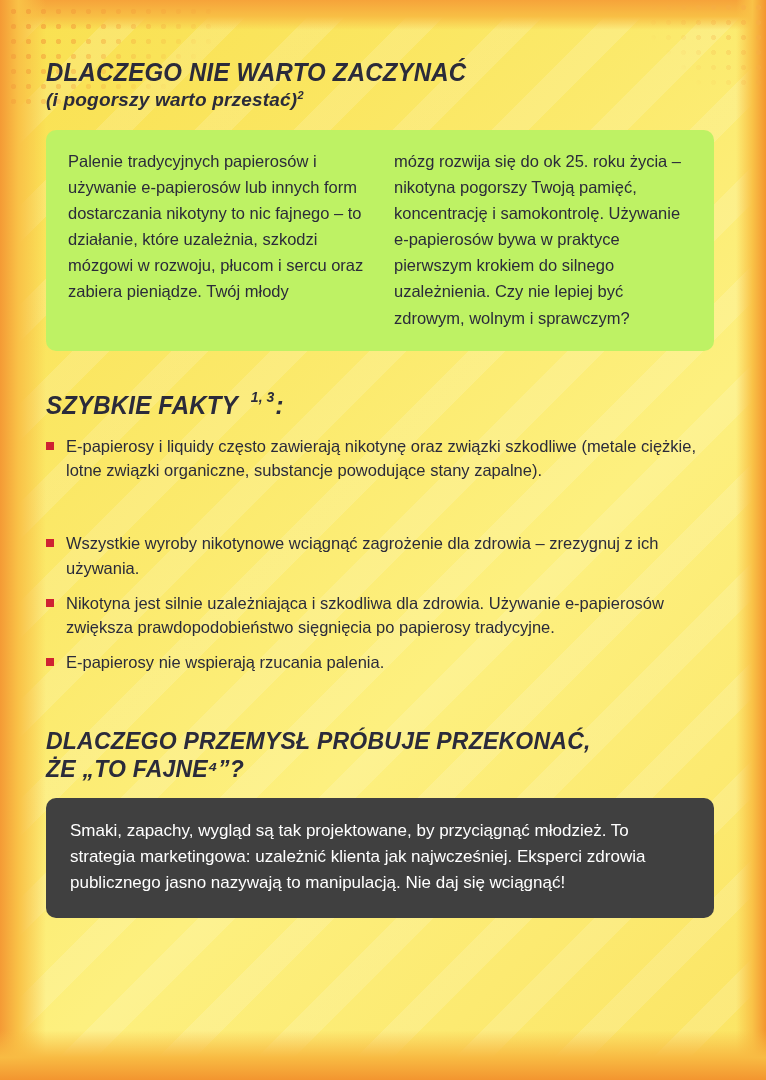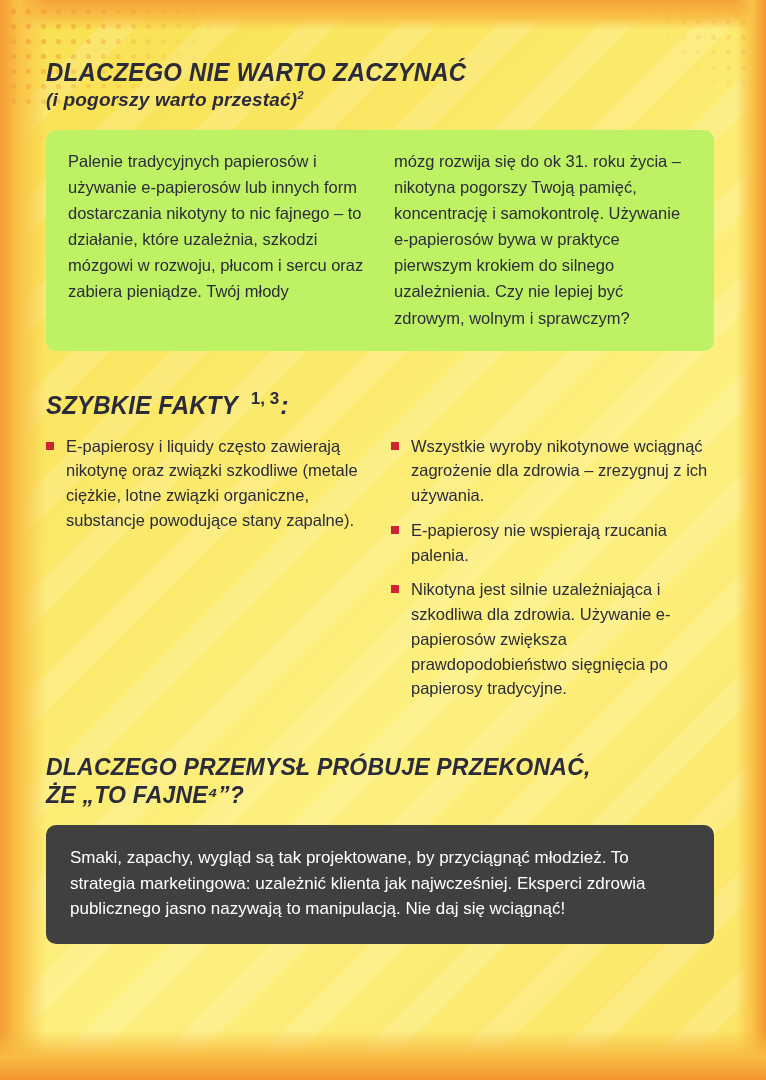--- a/index.html
+++ b/index.html
@@ -132,38 +132,40 @@
     line-height: 1.58;
   }
 
   .section-2 { padding-top: 40px; }
   .facts-head {
     display: flex;
     align-items: flex-start;
   }
   .facts-head .h-main { display: inline-block; }
   .facts-sup {
-    font-size: 17px;
+    font-size: 14px;
     font-weight: bold;
+    font-style: italic;
     color: #2b2b3a;
     margin-left: 5px;
     margin-top: -2px;
   }
   .facts-colon {
     font-size: 25px;
     font-weight: bold;
     font-style: italic;
     color: #2b2b3a;
     margin-left: 1px;
   }
 
   .facts-cols {
     margin-top: 14px;
     display: flex;
-    gap: 22px;
+    gap: 38px;
+    flex-direction: column;
   }
   .facts-col { flex: 1; }
   ul.bullets {
     list-style: none;
     margin: 0;
     padding: 0;
   }
   ul.bullets li {
     position: relative;
     padding-left: 20px;
@@ -213,42 +215,42 @@
 <div class="page">
 
   <div class="section-1">
     <div class="heading h-main">DLACZEGO NIE WARTO ZACZYNAĆ</div>
     <div class="heading h-sub">
       <span>(i pogorszy warto przestać)</span><span class="sup">2</span>
     </div>
 
     <div class="cream-box">
       <div class="cream-col">Palenie tradycyjnych papierosów i używanie e-papierosów lub innych form dostarczania nikotyny to nic fajnego – to działanie, które uzależnia, szkodzi mózgowi w rozwoju, płucom i sercu oraz zabiera pieniądze. Twój młody</div>
-      <div class="cream-col">mózg rozwija się do ok 31. roku życia – nikotyna pogorszy Twoją pamięć, koncentrację i samokontrolę. Używanie e-papierosów bywa w praktyce pierwszym krokiem do silnego uzależnienia. Czy nie lepiej być zdrowym, wolnym i sprawczym?</div>
+      <div class="cream-col">mózg rozwija się do ok 25. roku życia – nikotyna pogorszy Twoją pamięć, koncentrację i samokontrolę. Używanie e-papierosów bywa w praktyce pierwszym krokiem do silnego uzależnienia. Czy nie lepiej być zdrowym, wolnym i sprawczym?</div>
     </div>
   </div>
 
   <div class="section-2">
     <div class="facts-head">
       <span class="heading h-main">SZYBKIE FAKTY</span>
       <span class="facts-sup">1, 3</span>
       <span class="facts-colon">:</span>
     </div>
 
     <div class="facts-cols">
       <div class="facts-col">
         <ul class="bullets">
           <li>E-papierosy i liquidy często zawierają nikotynę oraz związki szkodliwe (metale ciężkie, lotne związki organiczne, substancje powodujące stany zapalne).</li>
         </ul>
       </div>
       <div class="facts-col">
         <ul class="bullets">
           <li>Wszystkie wyroby nikotynowe wciągnąć zagrożenie dla zdrowia – zrezygnuj z ich używania.</li>
+          <li>Nikotyna jest silnie uzależniająca i szkodliwa dla zdrowia. Używanie e-papierosów zwiększa prawdopodobieństwo sięgnięcia po papierosy tradycyjne.</li>
           <li>E-papierosy nie wspierają rzucania palenia.</li>
-          <li>Nikotyna jest silnie uzależniająca i szkodliwa dla zdrowia. Używanie e-papierosów zwiększa prawdopodobieństwo sięgnięcia po papierosy tradycyjne.</li>
         </ul>
       </div>
     </div>
   </div>
 
   <div class="section-3">
     <div class="heading h-main h-main-2">DLACZEGO PRZEMYSŁ PRÓBUJE PRZEKONAĆ,</div>
     <div class="heading h-main h-main-2">ŻE „TO FAJNE⁴”?</div>
 
     <div class="red-box">

